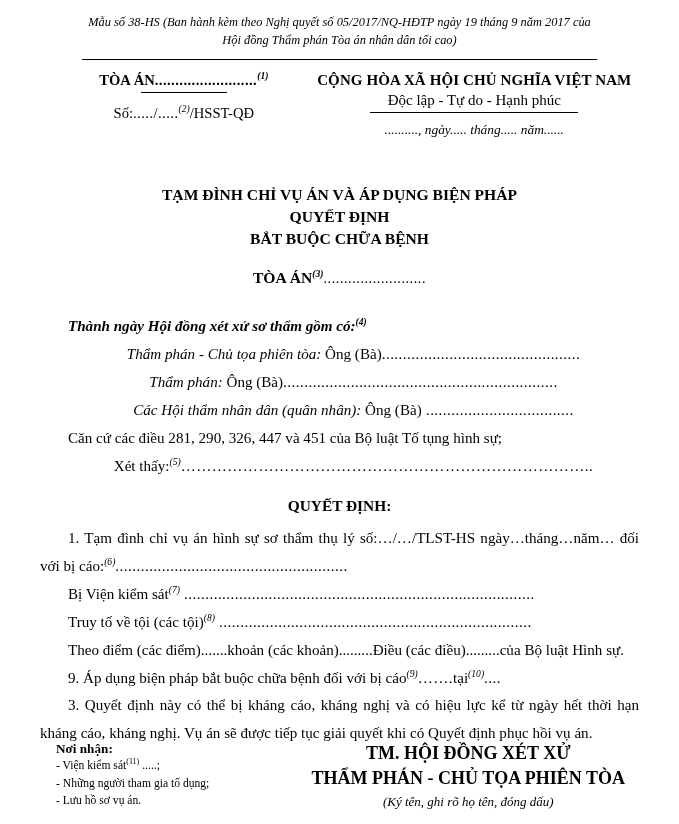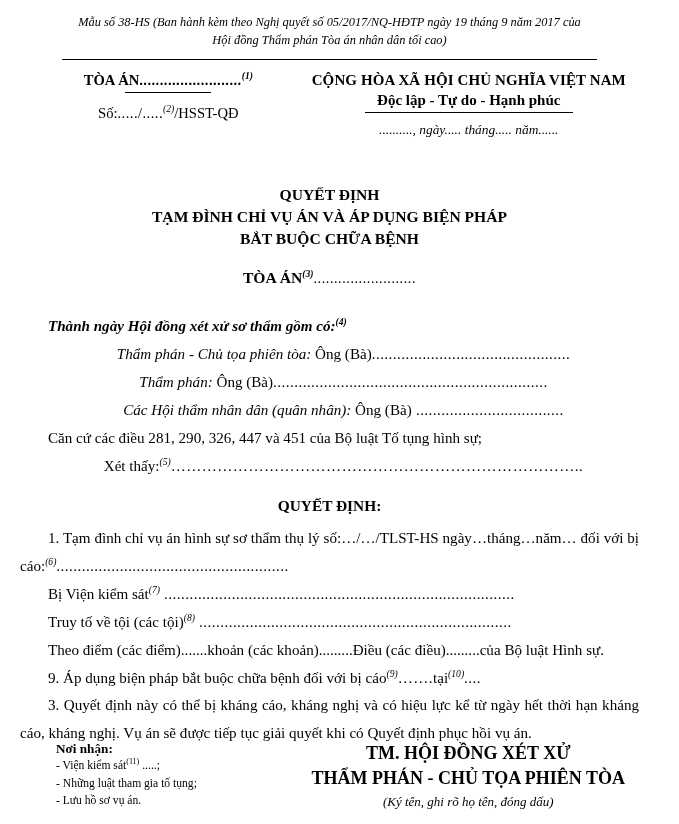--- a/index.html
+++ b/index.html
@@ -12,21 +12,21 @@
     height: 824px;
     font-family: "Liberation Serif", "DejaVu Serif", serif;
     color: #000000;
     overflow: hidden;
     position: relative;
   }
   .page {
     width: 679px;
     height: 824px;
     box-sizing: border-box;
-    padding: 14px 40px 0 20px;
+    padding: 14px 40px 0 40px;
     position: relative;
   }
 
   
   .form-note {
     font-style: italic;
     font-size: 12.4px;
     text-align: center;
     line-height: 1.45;
     margin: 0 18px;
@@ -70,21 +70,21 @@
     margin-top: 12px;
     white-space: nowrap;
   }
   .nation {
     font-weight: bold;
     font-size: 15px;
     letter-spacing: .1px;
     white-space: nowrap;
   }
   .motto {
-    font-weight: bold;
+    font-weight: normal;
     font-size: 15px;
     margin-top: 3px;
     white-space: nowrap;
   }
   .motto-rule {
     width: 208px;
     border-top: 1.3px solid #000;
     margin: 3px auto 0 auto;
   }
   .date-line {
@@ -228,22 +228,22 @@
     </div>
     <div class="mast-right">
       <div class="nation">CỘNG HÒA XÃ HỘI CHỦ NGHĨA VIỆT NAM</div>
       <div class="motto">Độc lập - Tự do - Hạnh phúc</div>
       <div class="motto-rule"></div>
       <div class="date-line">.........., ngày..... tháng..... năm......</div>
     </div>
   </div>
 
   <div class="doc-title">
+    <div>TẠM ĐÌNH CHỈ VỤ ÁN VÀ ÁP DỤNG BIỆN PHÁP</div>
     <div>QUYẾT ĐỊNH</div>
-    <div>TẠM ĐÌNH CHỈ VỤ ÁN VÀ ÁP DỤNG BIỆN PHÁP</div>
     <div>BẮT BUỘC CHỮA BỆNH</div>
   </div>
 
   <div class="court-name"><span>TÒA ÁN</span><sup>(3)</sup><span class="dots">.........................</span></div>
 
   <div class="body-block">
 
     <div class="indent panel-heading"><span>Thành ngày Hội đồng xét xử sơ thẩm gồm có:</span><sup>(4)</sup></div>
 
     <div class="indent row"><span class="lbl-italic">Thẩm phán - Chủ tọa phiên tòa:</span><span> Ông (Bà)</span><span class="dots">...............................................</span></div>
@@ -268,21 +268,21 @@
   <div class="clause">Theo điểm (các điểm).......khoản (các khoản).........Điều (các điều).........của Bộ luật Hình sự.</div>
 
   <div class="clause nojust"><span>9. Áp dụng biện pháp bắt buộc chữa bệnh đối với bị cáo</span><sup>(9)</sup><span class="dots">…….</span><span>tại</span><sup>(10)</sup><span class="dots">....</span></div>
 
   <div class="clause">3. Quyết định này có thể bị kháng cáo, kháng nghị và có hiệu lực kể từ ngày hết thời hạn kháng cáo, kháng nghị. Vụ án sẽ được tiếp tục giải quyết khi có Quyết định phục hồi vụ án.</div>
 
   <div class="footer">
     <div class="foot-left">
       <div class="recipients-title">Nơi nhận:</div>
       <div class="recipient"><span>- Viện kiểm sát</span><sup>(11)</sup><span> .....;</span></div>
-      <div class="recipient"><span>- Những luật tham gia tố tụng;</span></div>
+      <div class="recipient"><span>- Những người tham gia tố dụng;</span></div>
       <div class="recipient"><span>- Lưu hồ sơ vụ án.</span></div>
     </div>
     <div class="foot-right">
       <div class="sign-title">TM. HỘI ĐỒNG XÉT XỬ</div>
       <div class="sign-title">THẨM PHÁN - CHỦ TỌA PHIÊN TÒA</div>
       <div class="sign-note">(Ký tên, ghi rõ họ tên, đóng dấu)</div>
     </div>
   </div>
 
 </div>

